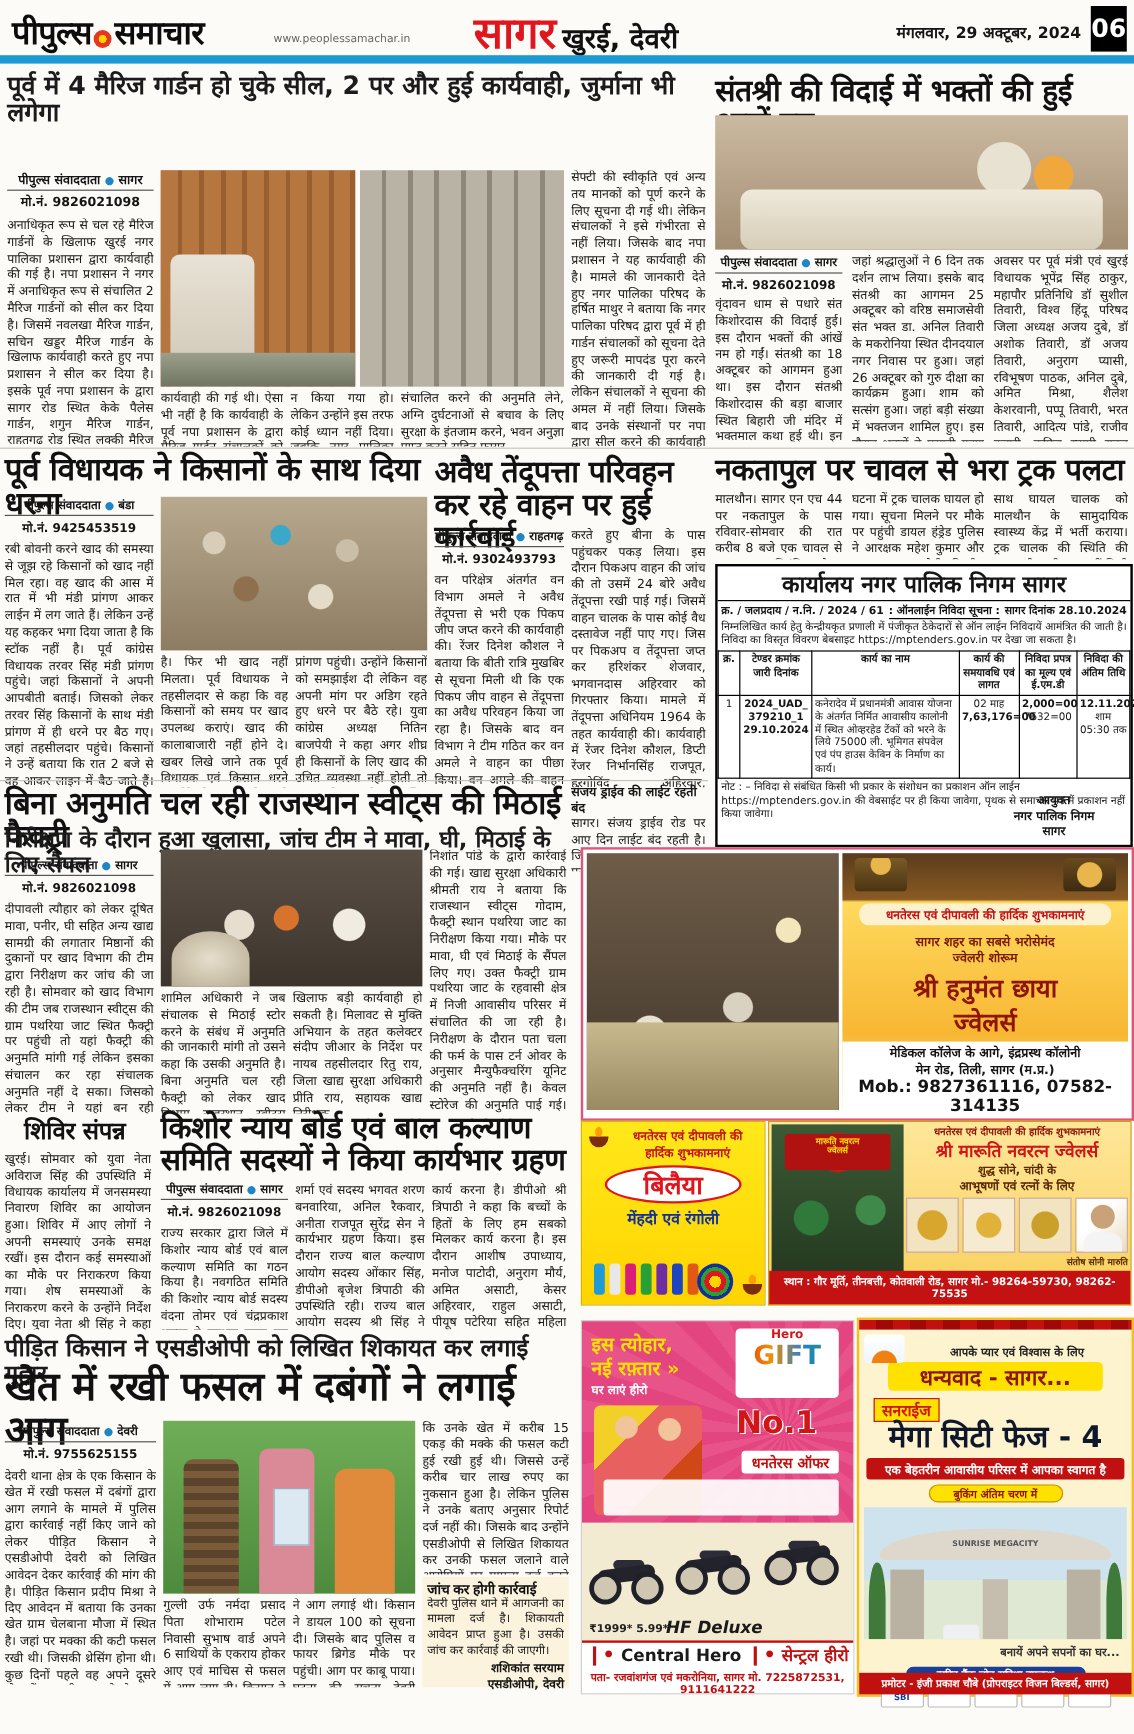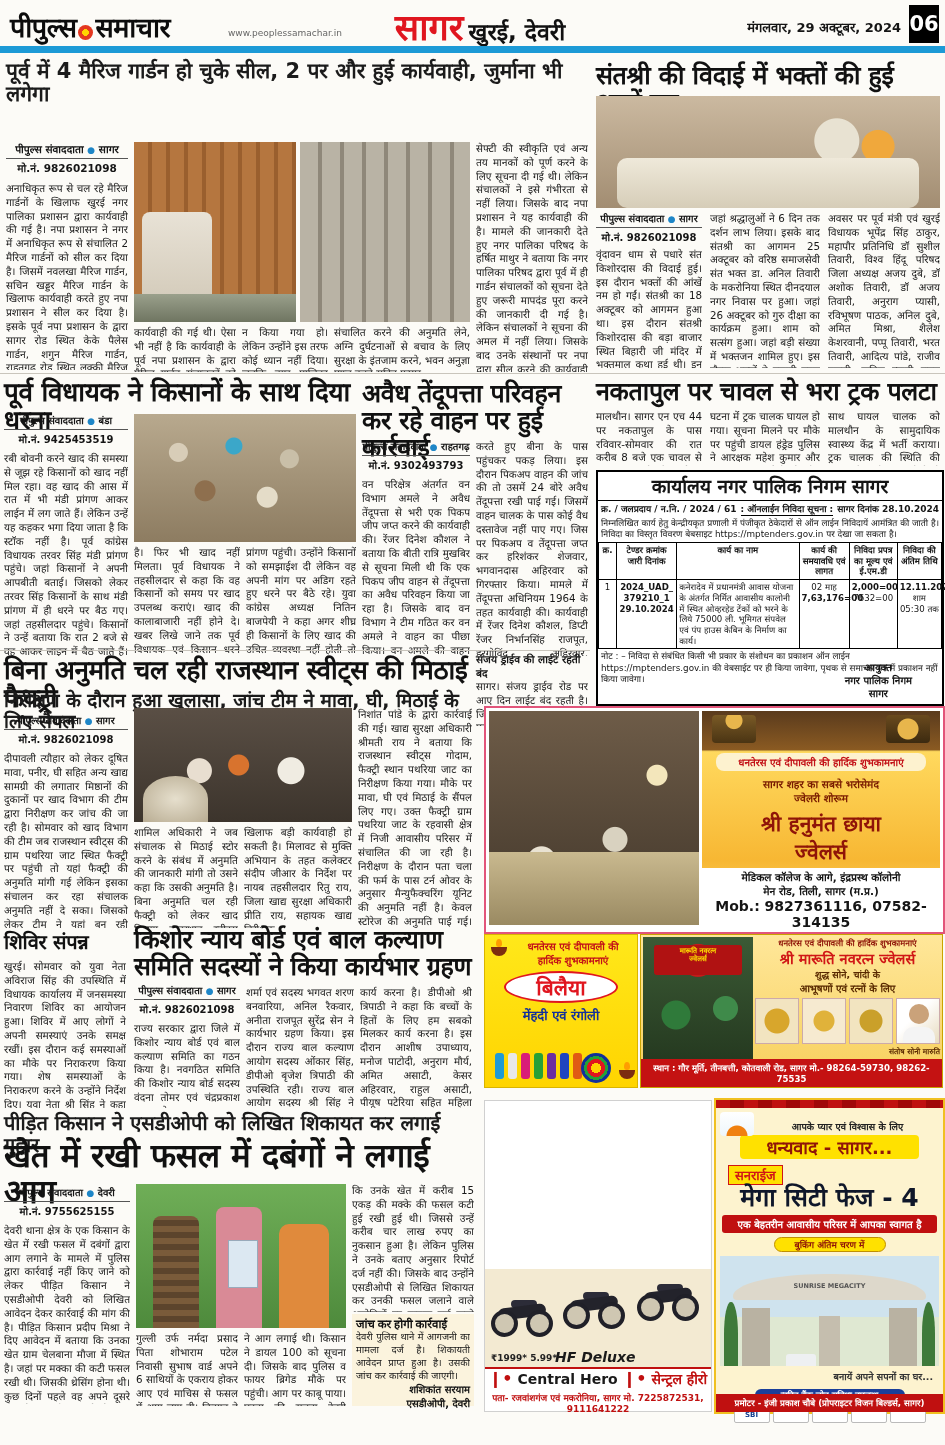--- a/index.html
+++ b/index.html
@@ -208,21 +208,21 @@
       <div class="diya" style="position:absolute;left:8px;bottom:34px;"></div>
       <div class="diya" style="position:absolute;right:8px;bottom:34px;"></div>
     </div>
     <div class="abs" style="left:216px;top:160px;width:238px;height:57px;background:#fff;text-align:center;">
       <div style="font-size:10.5px;font-weight:800;margin-top:2px;">मेडिकल कॉलेज के आगे, इंद्रप्रस्थ कॉलोनी</div>
       <div style="font-size:10.5px;font-weight:800;">मेन रोड, तिली, सागर (म.प्र.)</div>
       <div style="font-size:14px;font-weight:900;">Mob.: 9827361116, 07582-314135</div>
     </div>
   </div>
 
-  <div class="abs hl" style="left:4px;top:932px;width:122px;font-size:20px;">शिविर संपन्न</div>
+  <div class="abs hl" style="left:20px;top:932px;width:122px;font-size:20px;">शिविर संपन्न</div>
   <div class="abs bt" style="left:4px;top:960px;width:122px;height:148px;">खुरई। सोमवार को युवा नेता अविराज सिंह की उपस्थिति में विधायक कार्यालय में जनसमस्या निवारण शिविर का आयोजन हुआ। शिविर में आए लोगों ने अपनी समस्याएं उनके समक्ष रखीं। इस दौरान कई समस्याओं का मौके पर निराकरण किया गया। शेष समस्याओं के निराकरण करने के उन्होंने निर्देश दिए। युवा नेता श्री सिंह ने कहा कि लोगों की समस्याओं का निराकरण, सरकार की योजनाओं की जानकारी जन-जन तक पहुंचाना है।</div>
 
   <div class="abs hl" style="left:134px;top:926px;width:338px;font-size:25px;">किशोर न्याय बोर्ड एवं बाल कल्याण समिति सदस्यों ने किया कार्यभार ग्रहण</div>
   <div class="abs" style="left:134px;top:984px;width:106px;">
     <div class="by" style="font-size:9.8px;"><span>पीपुल्स संवाददाता</span> <span class="dot">●</span> <span>सागर</span></div>
     <div class="ph" style="font-size:10px;">मो.नं. 9826021098</div>
   </div>
   <div class="abs bt" style="left:134px;top:1022px;width:106px;height:86px;">राज्य सरकार द्वारा जिले में किशोर न्याय बोर्ड एवं बाल कल्याण समिति का गठन किया है। नवगठित समिति की किशोर न्याय बोर्ड सदस्य वंदना तोमर एवं चंद्रप्रकाश शुक्ला ने पदभार ग्रहण कर लिया। वहीं जिला बाल कल्याण समिति में अध्यक्ष किरण</div>
   <div class="abs bt" style="left:246px;top:986px;width:108px;height:122px;">शर्मा एवं सदस्य भगवत शरण बनवारिया, अनिल रैकवार, अनीता राजपूत सुरेंद्र सेन ने कार्यभार ग्रहण किया। इस दौरान राज्य बाल कल्याण आयोग सदस्य ओंकार सिंह, डीपीओ बृजेश त्रिपाठी की उपस्थिति रही। राज्य बाल आयोग सदस्य श्री सिंह ने सभी नवागत साथियों से कहा कि हम सबको बच्चों के कल्याण के लिए मिल जुलकर</div>
   <div class="abs bt" style="left:360px;top:986px;width:112px;height:122px;">कार्य करना है। डीपीओ श्री त्रिपाठी ने कहा कि बच्चों के हितों के लिए हम सबको मिलकर कार्य करना है। इस दौरान आशीष उपाध्याय, मनोज पाटोदी, अनुराग मौर्य, अमित असाटी, केसर अहिरवार, राहुल असाटी, पीयूष पटेरिया सहित महिला बाल विकास अधिकारी एवं कर्मचारी उपस्थित रहे।</div>
@@ -290,20 +290,37 @@
   <div class="abs bt" style="left:244px;top:1332px;width:102px;height:74px;">ने आग लगाई थी। किसान ने डायल 100 को सूचना दी। जिसके बाद पुलिस व फायर ब्रिगेड मौके पर पहुंची। आग पर काबू पाया। घटना की सूचना देवरी पुलिस थाना में दी गई। लेकिन रिपोर्ट दर्ज नहीं की गई। किसान प्रदीप मिश्रा ने बताया</div>
   <div class="abs bt" style="left:352px;top:1184px;width:122px;height:128px;">कि उनके खेत में करीब 15 एकड़ की मक्के की फसल कटी हुई रखी हुई थी। जिससे उन्हें करीब चार लाख रुपए का नुकसान हुआ है। लेकिन पुलिस ने उनके बताए अनुसार रिपोर्ट दर्ज नहीं की। जिसके बाद उन्होंने एसडीओपी से लिखित शिकायत कर उनकी फसल जलाने वाले आरोपियों पर मामला दर्ज करने की मांग की है।</div>
   <div class="abs" style="left:352px;top:1314px;width:122px;height:92px;background:#fbf3dd;padding:2px 4px;box-sizing:border-box;">
     <div style="font-size:11.5px;font-weight:800;color:#101010;font-family:Liberation Serif, serif;">जांच कर होगी कार्रवाई</div>
     <div class="bt" style="font-size:9.6px;">देवरी पुलिस थाने में आगजनी का मामला दर्ज है। शिकायती आवेदन प्राप्त हुआ है। उसकी जांच कर कार्रवाई की जाएगी।</div>
     <div style="font-size:10px;font-weight:700;text-align:right;">शशिकांत सरयाम</div>
     <div style="font-size:10px;font-weight:700;text-align:right;">एसडीओपी, देवरी</div>
   </div>
 
   <div class="abs" style="left:484px;top:1100px;width:226px;height:310px;border:1px solid #d0d0d0;background:#fff;">
+    <div class="abs" style="left:0;top:0;width:100%;height:168px;background:
+        repeating-conic-gradient(from 0deg at 75% 55%,#e8538a 0 9deg,#e24580 9deg 18deg);">
+      <div style="position:absolute;left:8px;top:8px;font-size:16px;font-weight:900;color:#ffe100;">इस त्योहार,</div>
+      <div style="position:absolute;left:8px;top:28px;font-size:16px;font-weight:900;color:#ffe100;">नई रफ़्तार »</div>
+      <div style="position:absolute;left:8px;top:50px;font-size:10px;font-weight:800;color:#fff;">घर लाएं हीरो</div>
+      <div style="position:absolute;right:12px;top:6px;width:86px;height:58px;background:#fff;border-radius:4px;text-align:center;">
+        <div style="font-size:10px;font-weight:900;color:#d01616;">Hero</div>
+        <div style="font-size:22px;font-weight:900;background:linear-gradient(90deg,#e02020,#f09000,#2080d0,#20a040);-webkit-background-clip:text;background-clip:text;color:transparent;">GIFT</div>
+      </div>
+      <div style="position:absolute;right:30px;top:70px;font-size:26px;font-weight:900;color:#d01616;text-shadow:1px 1px 0 #fff,-1px -1px 0 #fff;">No.1</div>
+      <div style="position:absolute;right:12px;top:108px;background:#fff;border-radius:3px;padding:1px 8px;font-size:12px;font-weight:900;color:#c01010;">धनतेरस ऑफर</div>
+      <div style="position:absolute;left:10px;top:70px;width:90px;height:92px;background:
+          radial-gradient(circle at 30% 20%,#f2c49a 0 9px,transparent 10px),
+          radial-gradient(circle at 70% 22%,#f2c49a 0 9px,transparent 10px),
+          linear-gradient(135deg,#f2d028 0 30%,#e86060 30% 65%,#d04818 65%);border-radius:6px;"></div>
+      <div style="position:absolute;right:12px;top:132px;width:196px;height:30px;background:#fff;border-radius:3px;opacity:0.92;"></div>
+    </div>
     <div class="abs" style="left:0;top:168px;width:100%;height:98px;background:#f3ead2;">
       <div class="bike" style="position:absolute;left:6px;top:30px;">
           <div class="sd"></div>
           <div class="fr"></div>
           <div class="w" style="left:0;"></div>
           <div class="w" style="right:0;"></div>
         </div>
       <div class="bike" style="position:absolute;left:78px;top:22px;">
           <div class="sd"></div>
           <div class="fr"></div>

